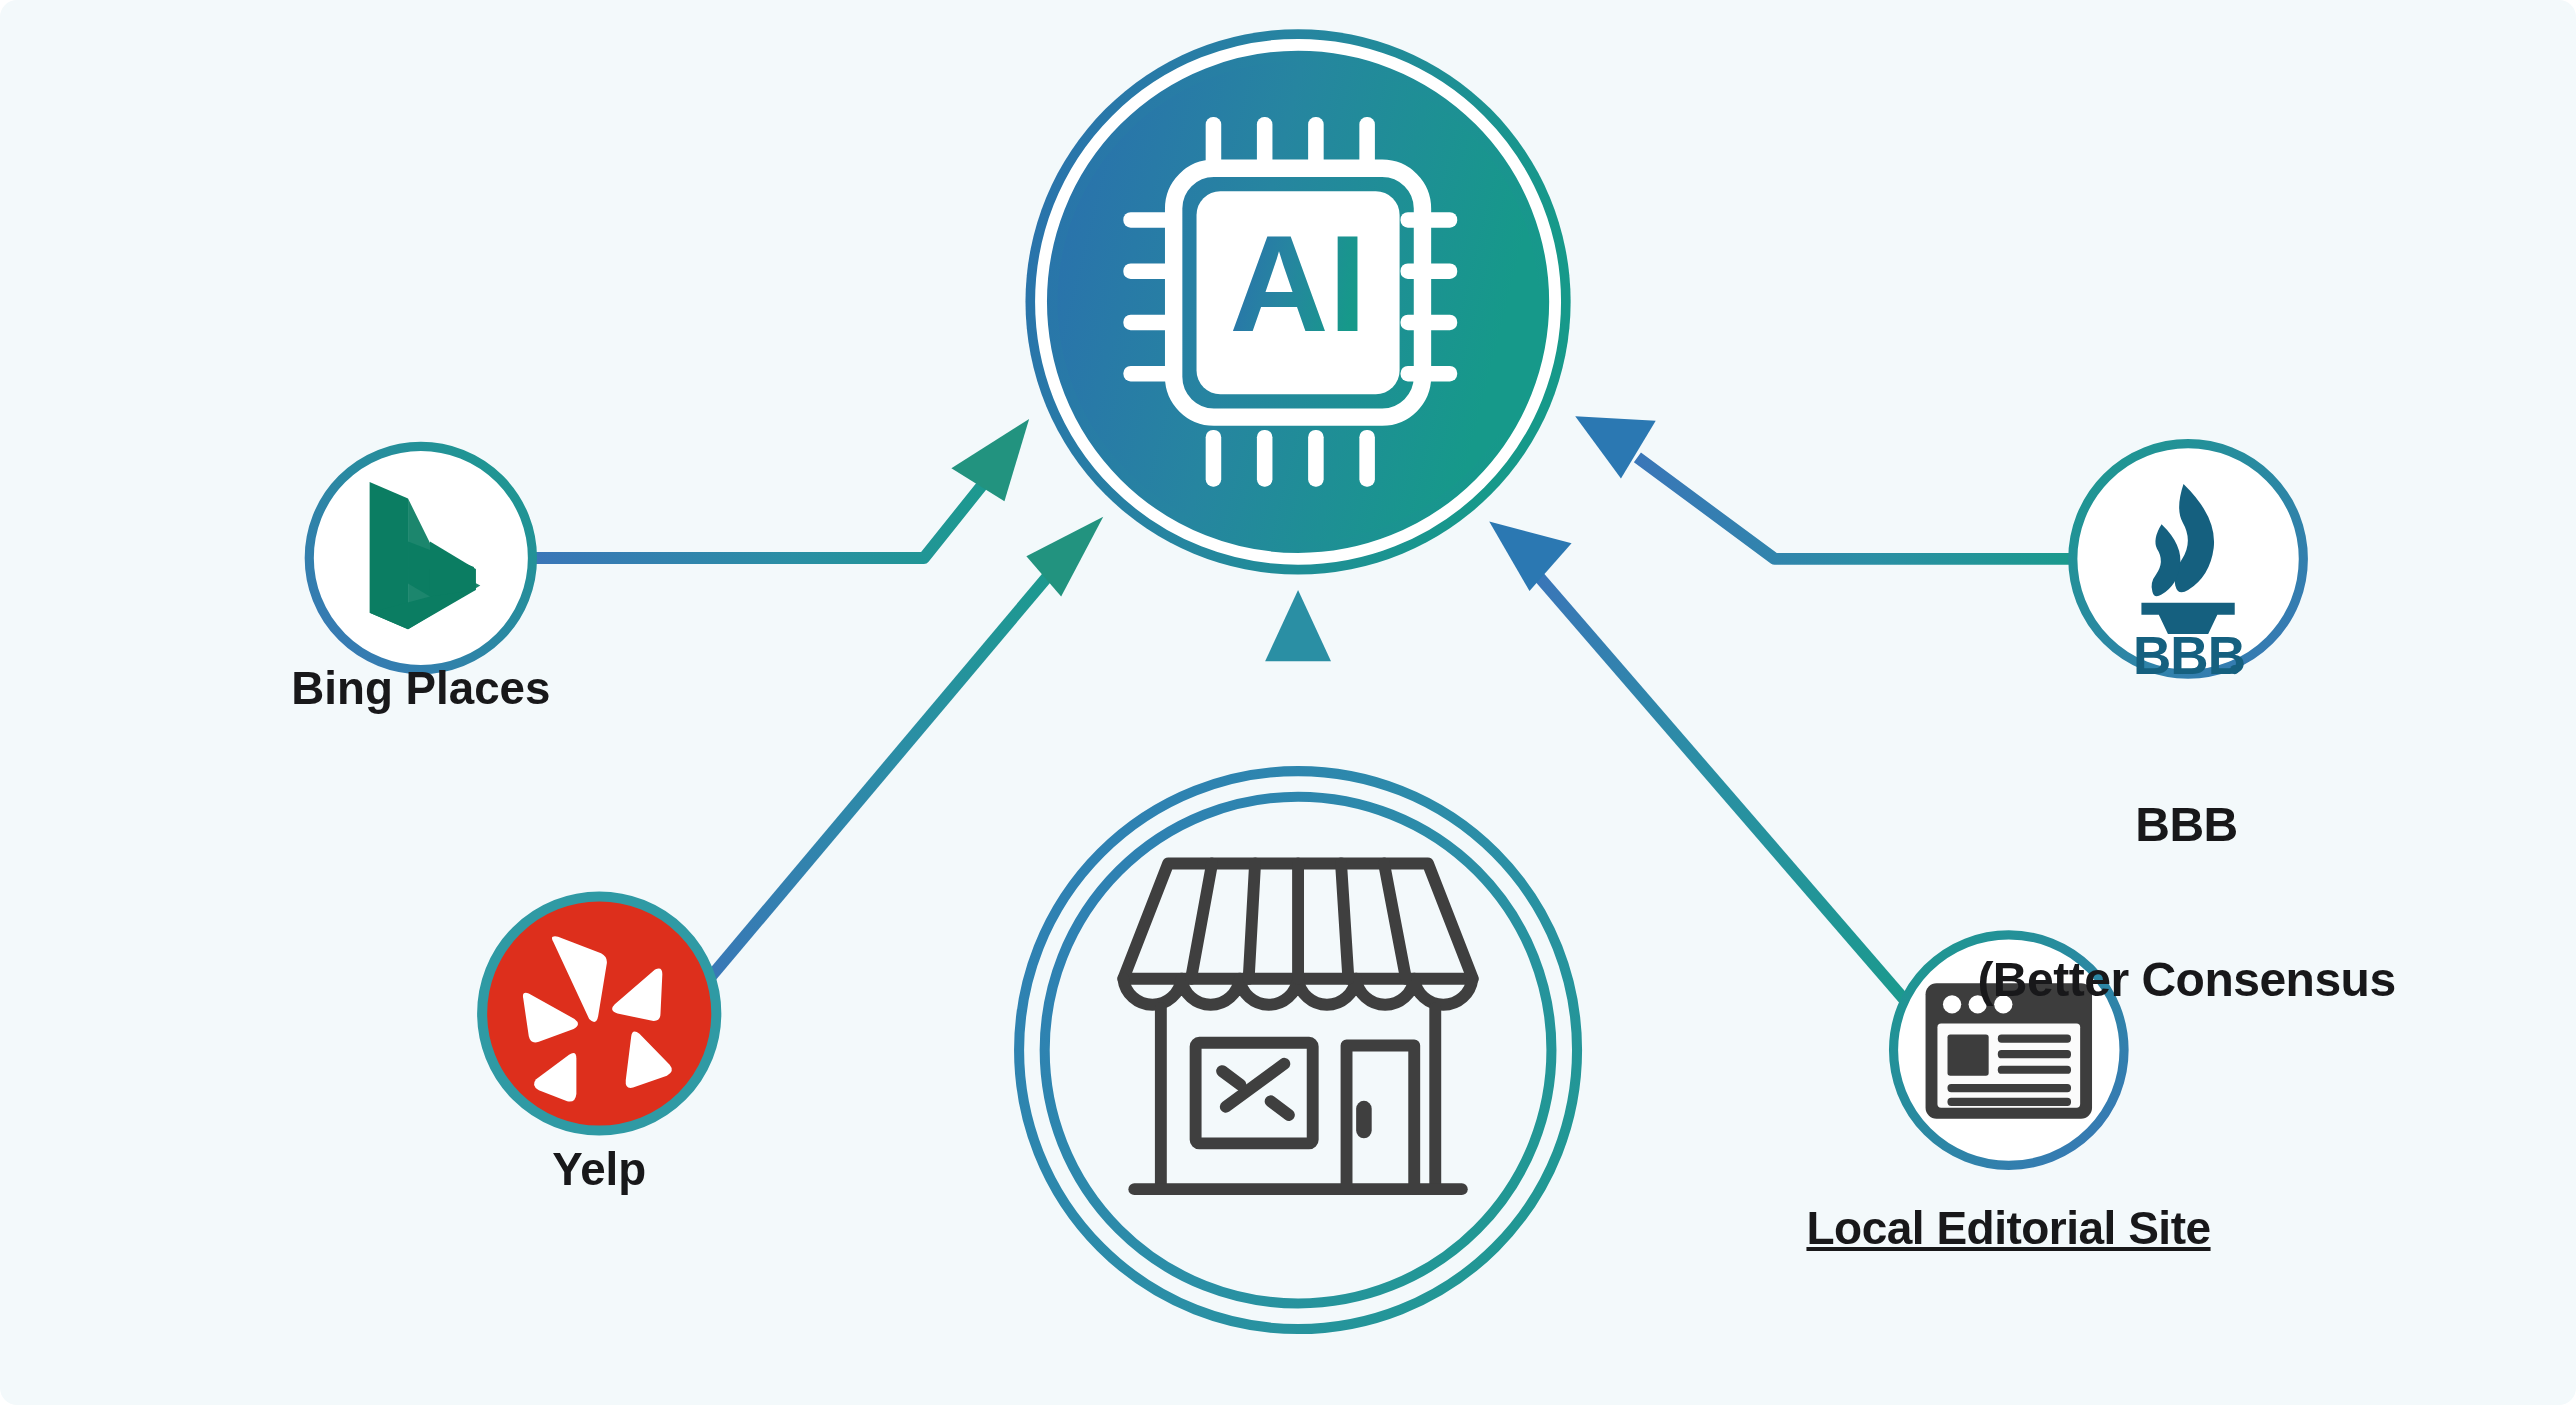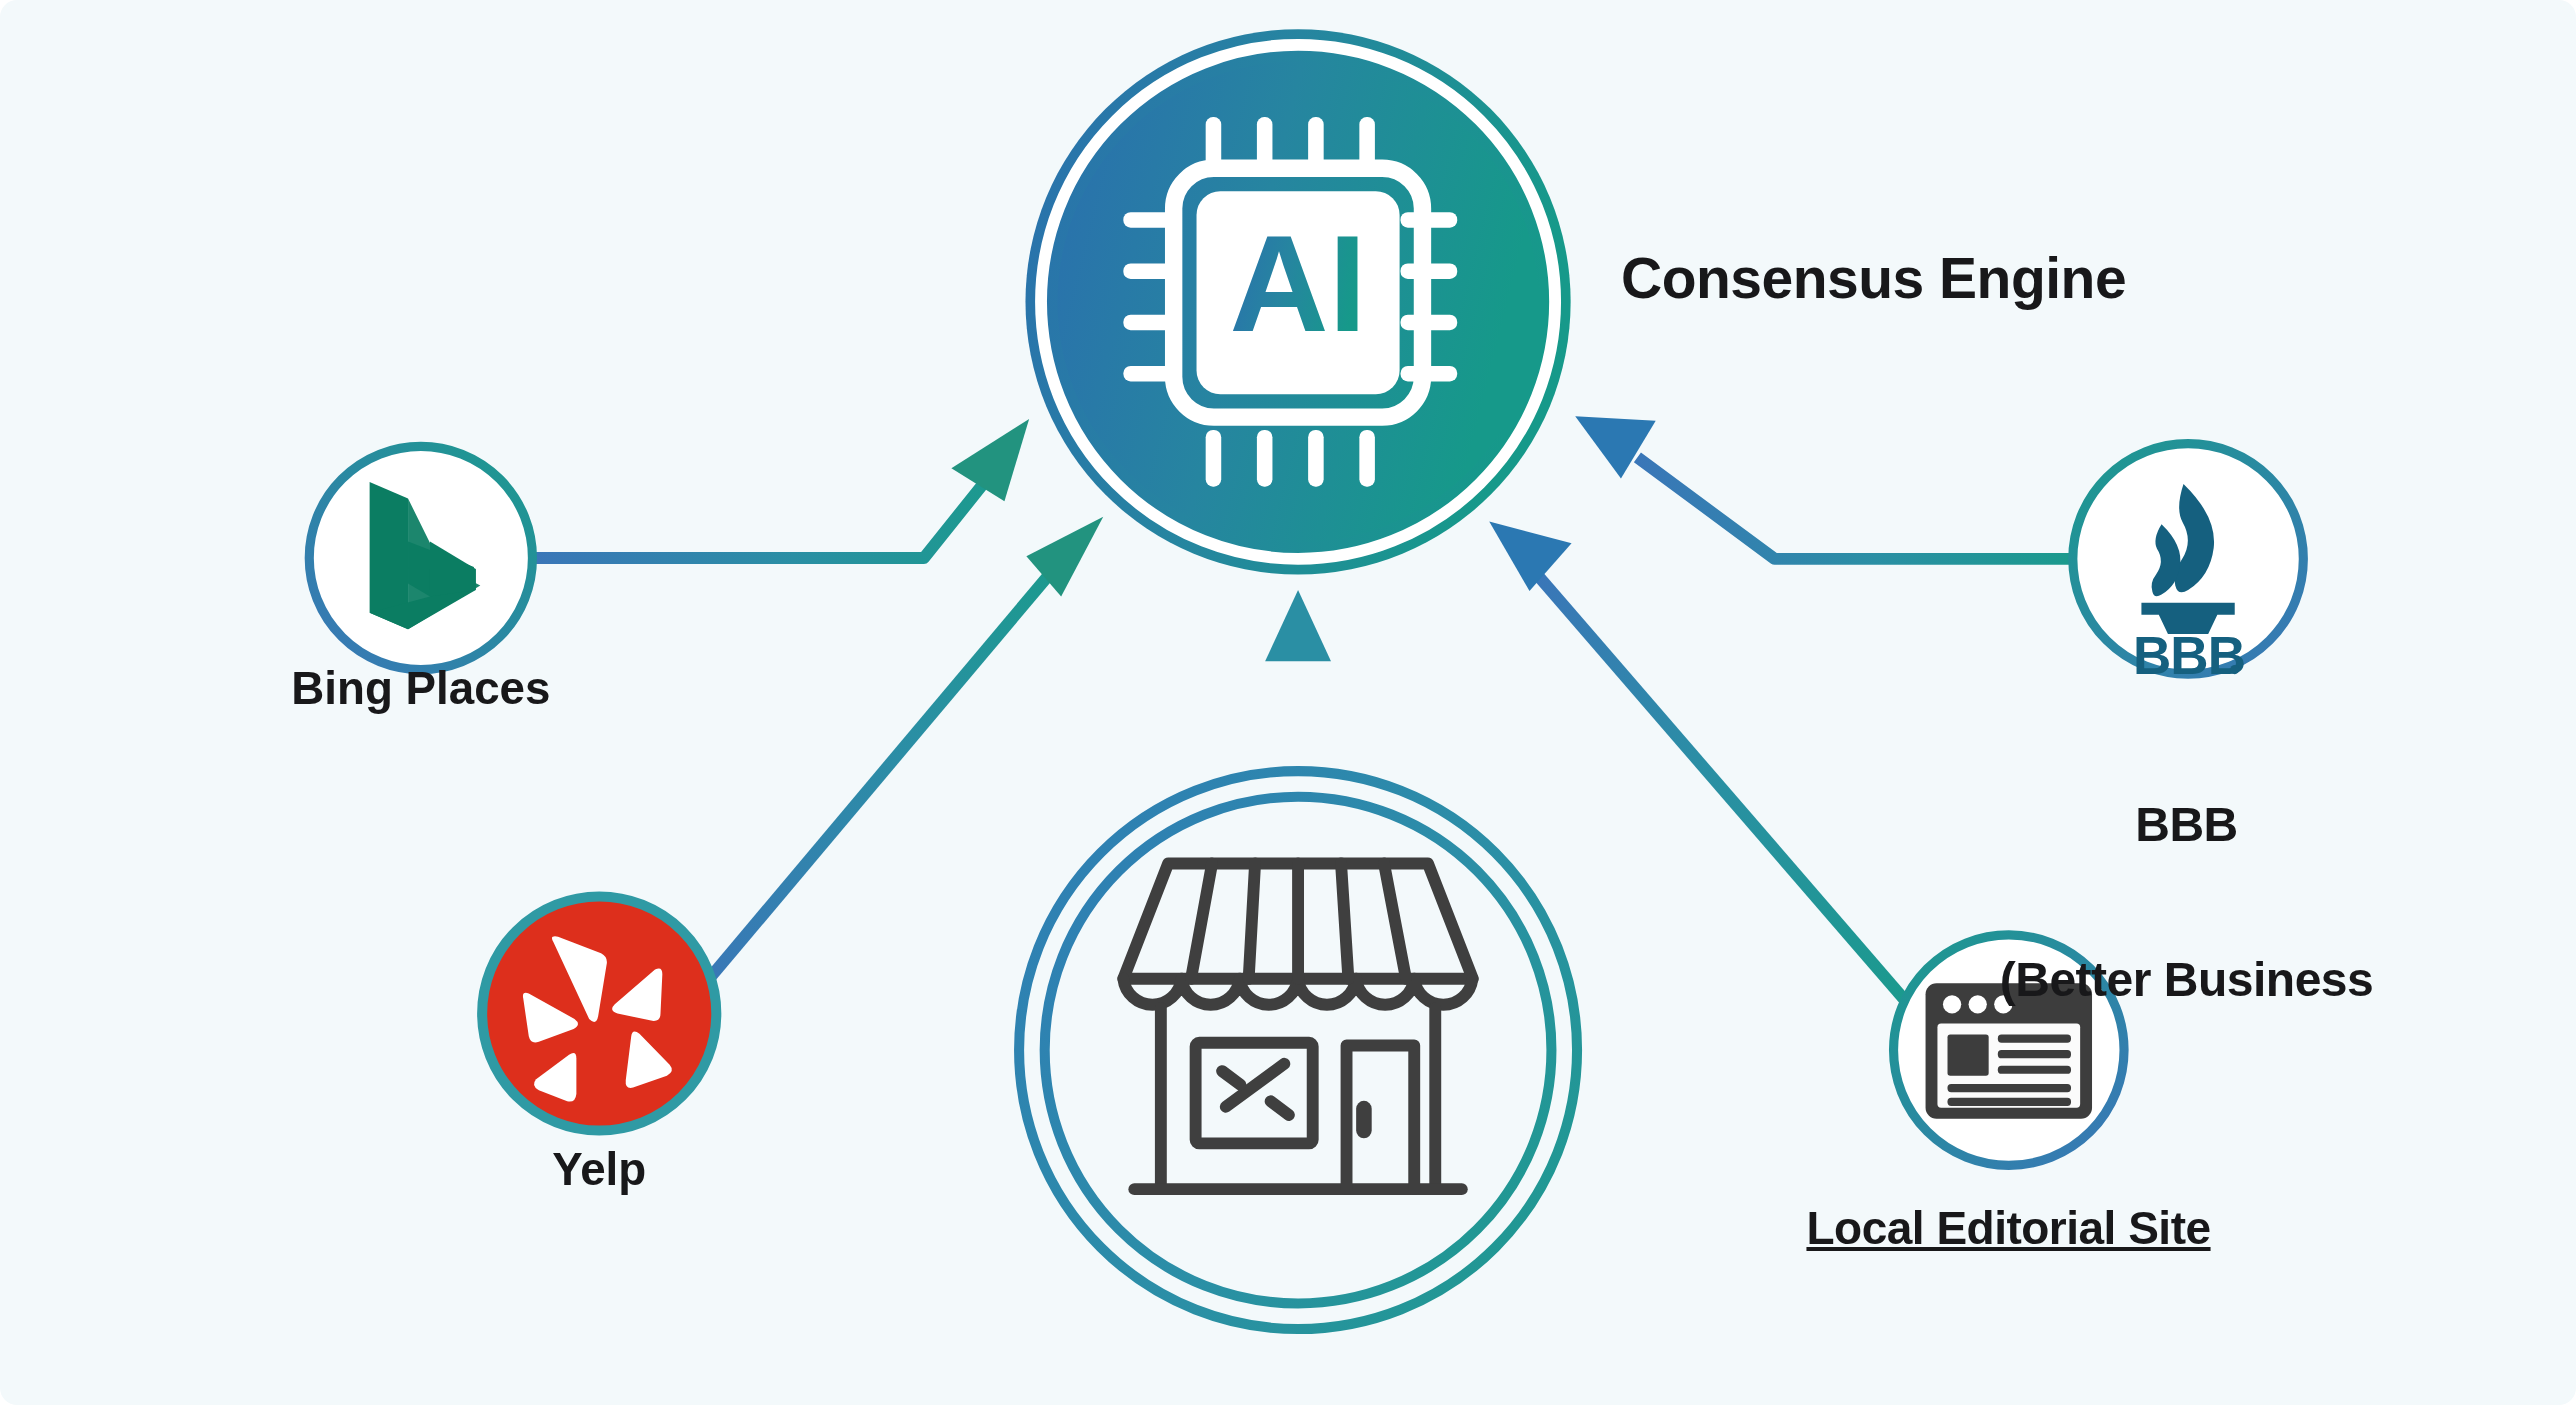--- a/index.html
+++ b/index.html
@@ -238,23 +238,22 @@
         <rect x="2129" y="1131" width="45" height="45" rx="3" fill="#3d3d3d"></rect>
         <rect x="2184" y="1131" width="80" height="9" rx="4" fill="#3d3d3d"></rect>
         <rect x="2184" y="1148" width="80" height="9" rx="4" fill="#3d3d3d"></rect>
         <rect x="2184" y="1165" width="80" height="9" rx="4" fill="#3d3d3d"></rect>
         <rect x="2129" y="1185" width="135" height="9" rx="4" fill="#3d3d3d"></rect>
         <rect x="2129" y="1200" width="135" height="9" rx="4" fill="#3d3d3d"></rect>
       </g>
     </g>
   </svg>
 
-  <div class="hub-label" style="left:1621px; top:245px; font-size:57px;">Consensus Engine</div>
 
   <div class="label" style="left:1958px; top:695px; width:457px; font-size:48px;">
     <div>BBB</div>
-    <div>(Better Business</div>
+    <div>(Better Consensus</div>
   </div>
 
   <div class="label" style="left:1780px; top:1204px; width:457px; font-size:46px;text-decoration:underline;">Local Editorial Site</div>
 
 </div>
 
 
 </body></html>

